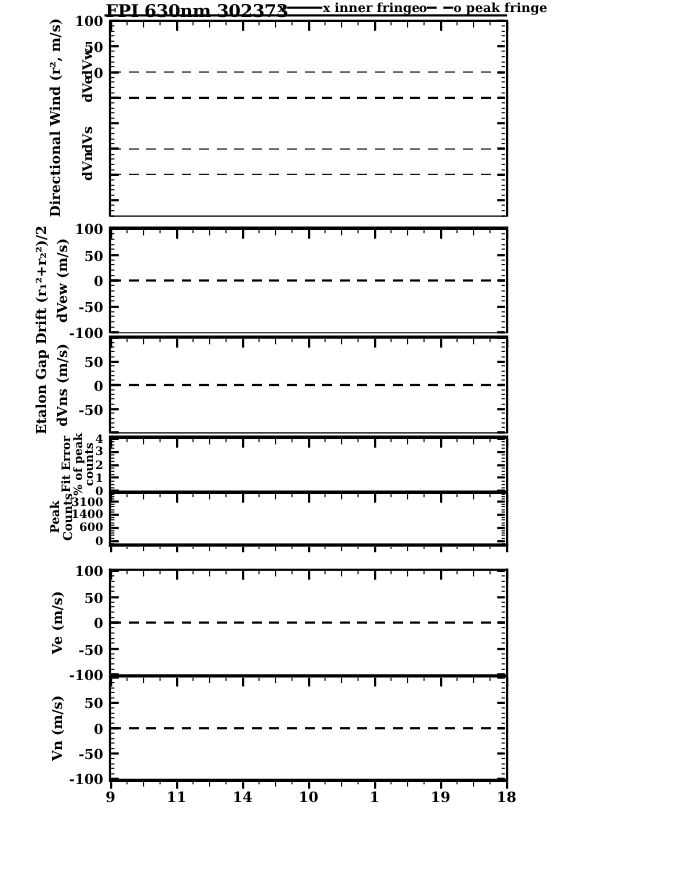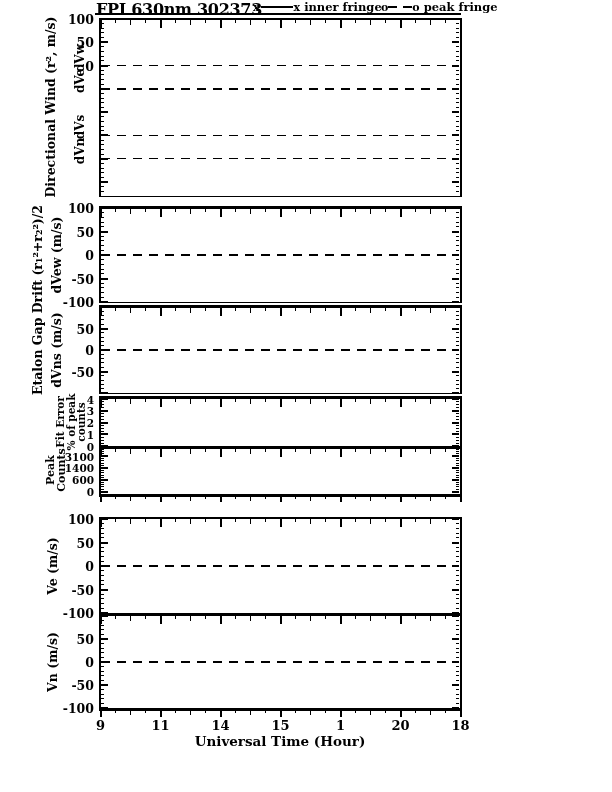--- a/index.html
+++ b/index.html
@@ -58,21 +58,20 @@
     <span>% of peak</span>
     <span>counts</span>
   </div>
   <div class="abs rlabel-small" style="left:56px;top:470px;font-size:11px;line-height:11px;">
     <span>Peak</span>
     <span>Counts</span>
   </div>
   <div class="abs rlabel" style="left:52px;top:566px;">Ve (m/s)</div>
   <div class="abs rlabel" style="left:52px;top:662px;">Vn (m/s)</div>
 
-  <div class="abs" id="x-axis-title">Universal Time (Hour)</div>
 <div class="abs dashline" style="left: 101px; top: 64.8289px; width: 358px;"></div>
     <div class="abs dashline" style="left: 101px; top: 88.1184px; width: 358px;"></div>
     <div class="abs dashline" style="left: 101px; top: 134.697px; width: 358px;"></div>
     <div class="abs dashline" style="left: 101px; top: 157.987px; width: 358px;"></div>
     <div class="abs tick" style="left: 101px; top: 18px; width: 7px; height: 2px;"></div>
     <div class="abs tick" style="left: 452px; top: 18px; width: 7px; height: 2px;"></div>
     <div class="abs tick" style="left: 101px; top: 23.1579px; width: 3px; height: 1px;"></div>
     <div class="abs tick" style="left: 456px; top: 23.1579px; width: 3px; height: 1px;"></div>
     <div class="abs tick" style="left: 101px; top: 27.8158px; width: 3px; height: 1px;"></div>
     <div class="abs tick" style="left: 456px; top: 27.8158px; width: 3px; height: 1px;"></div>
@@ -648,17 +647,17 @@
     <div class="abs tick" style="left: 369.75px; top: 711px; width: 1.5px; height: 3.5px;"></div>
     <div class="abs tick" style="left: 385px; top: 711px; width: 1px; height: 2px;"></div>
     <div class="abs tick" style="left: 399.5px; top: 711px; width: 2px; height: 6px;"></div>
     <div class="abs tick" style="left: 415px; top: 711px; width: 1px; height: 2px;"></div>
     <div class="abs tick" style="left: 429.75px; top: 711px; width: 1.5px; height: 3.5px;"></div>
     <div class="abs tick" style="left: 445px; top: 711px; width: 1px; height: 2px;"></div>
     <div class="abs tick" style="left: 459.5px; top: 711px; width: 2px; height: 6px;"></div>
     <div class="abs xtlabel" style="left: 88.5px; top: 718px;">9</div>
     <div class="abs xtlabel" style="left: 148.5px; top: 718px;">11</div>
     <div class="abs xtlabel" style="left: 208.5px; top: 718px;">14</div>
-    <div class="abs xtlabel" style="left: 268.5px; top: 718px;">15</div>
+    <div class="abs xtlabel" style="left: 268.5px; top: 718px;">10</div>
     <div class="abs xtlabel" style="left: 328.5px; top: 718px;">1</div>
-    <div class="abs xtlabel" style="left: 388.5px; top: 718px;">20</div>
+    <div class="abs xtlabel" style="left: 388.5px; top: 718px;">19</div>
     <div class="abs xtlabel" style="left: 448.5px; top: 718px;">18</div>
   </div>
 
 </body></html>

